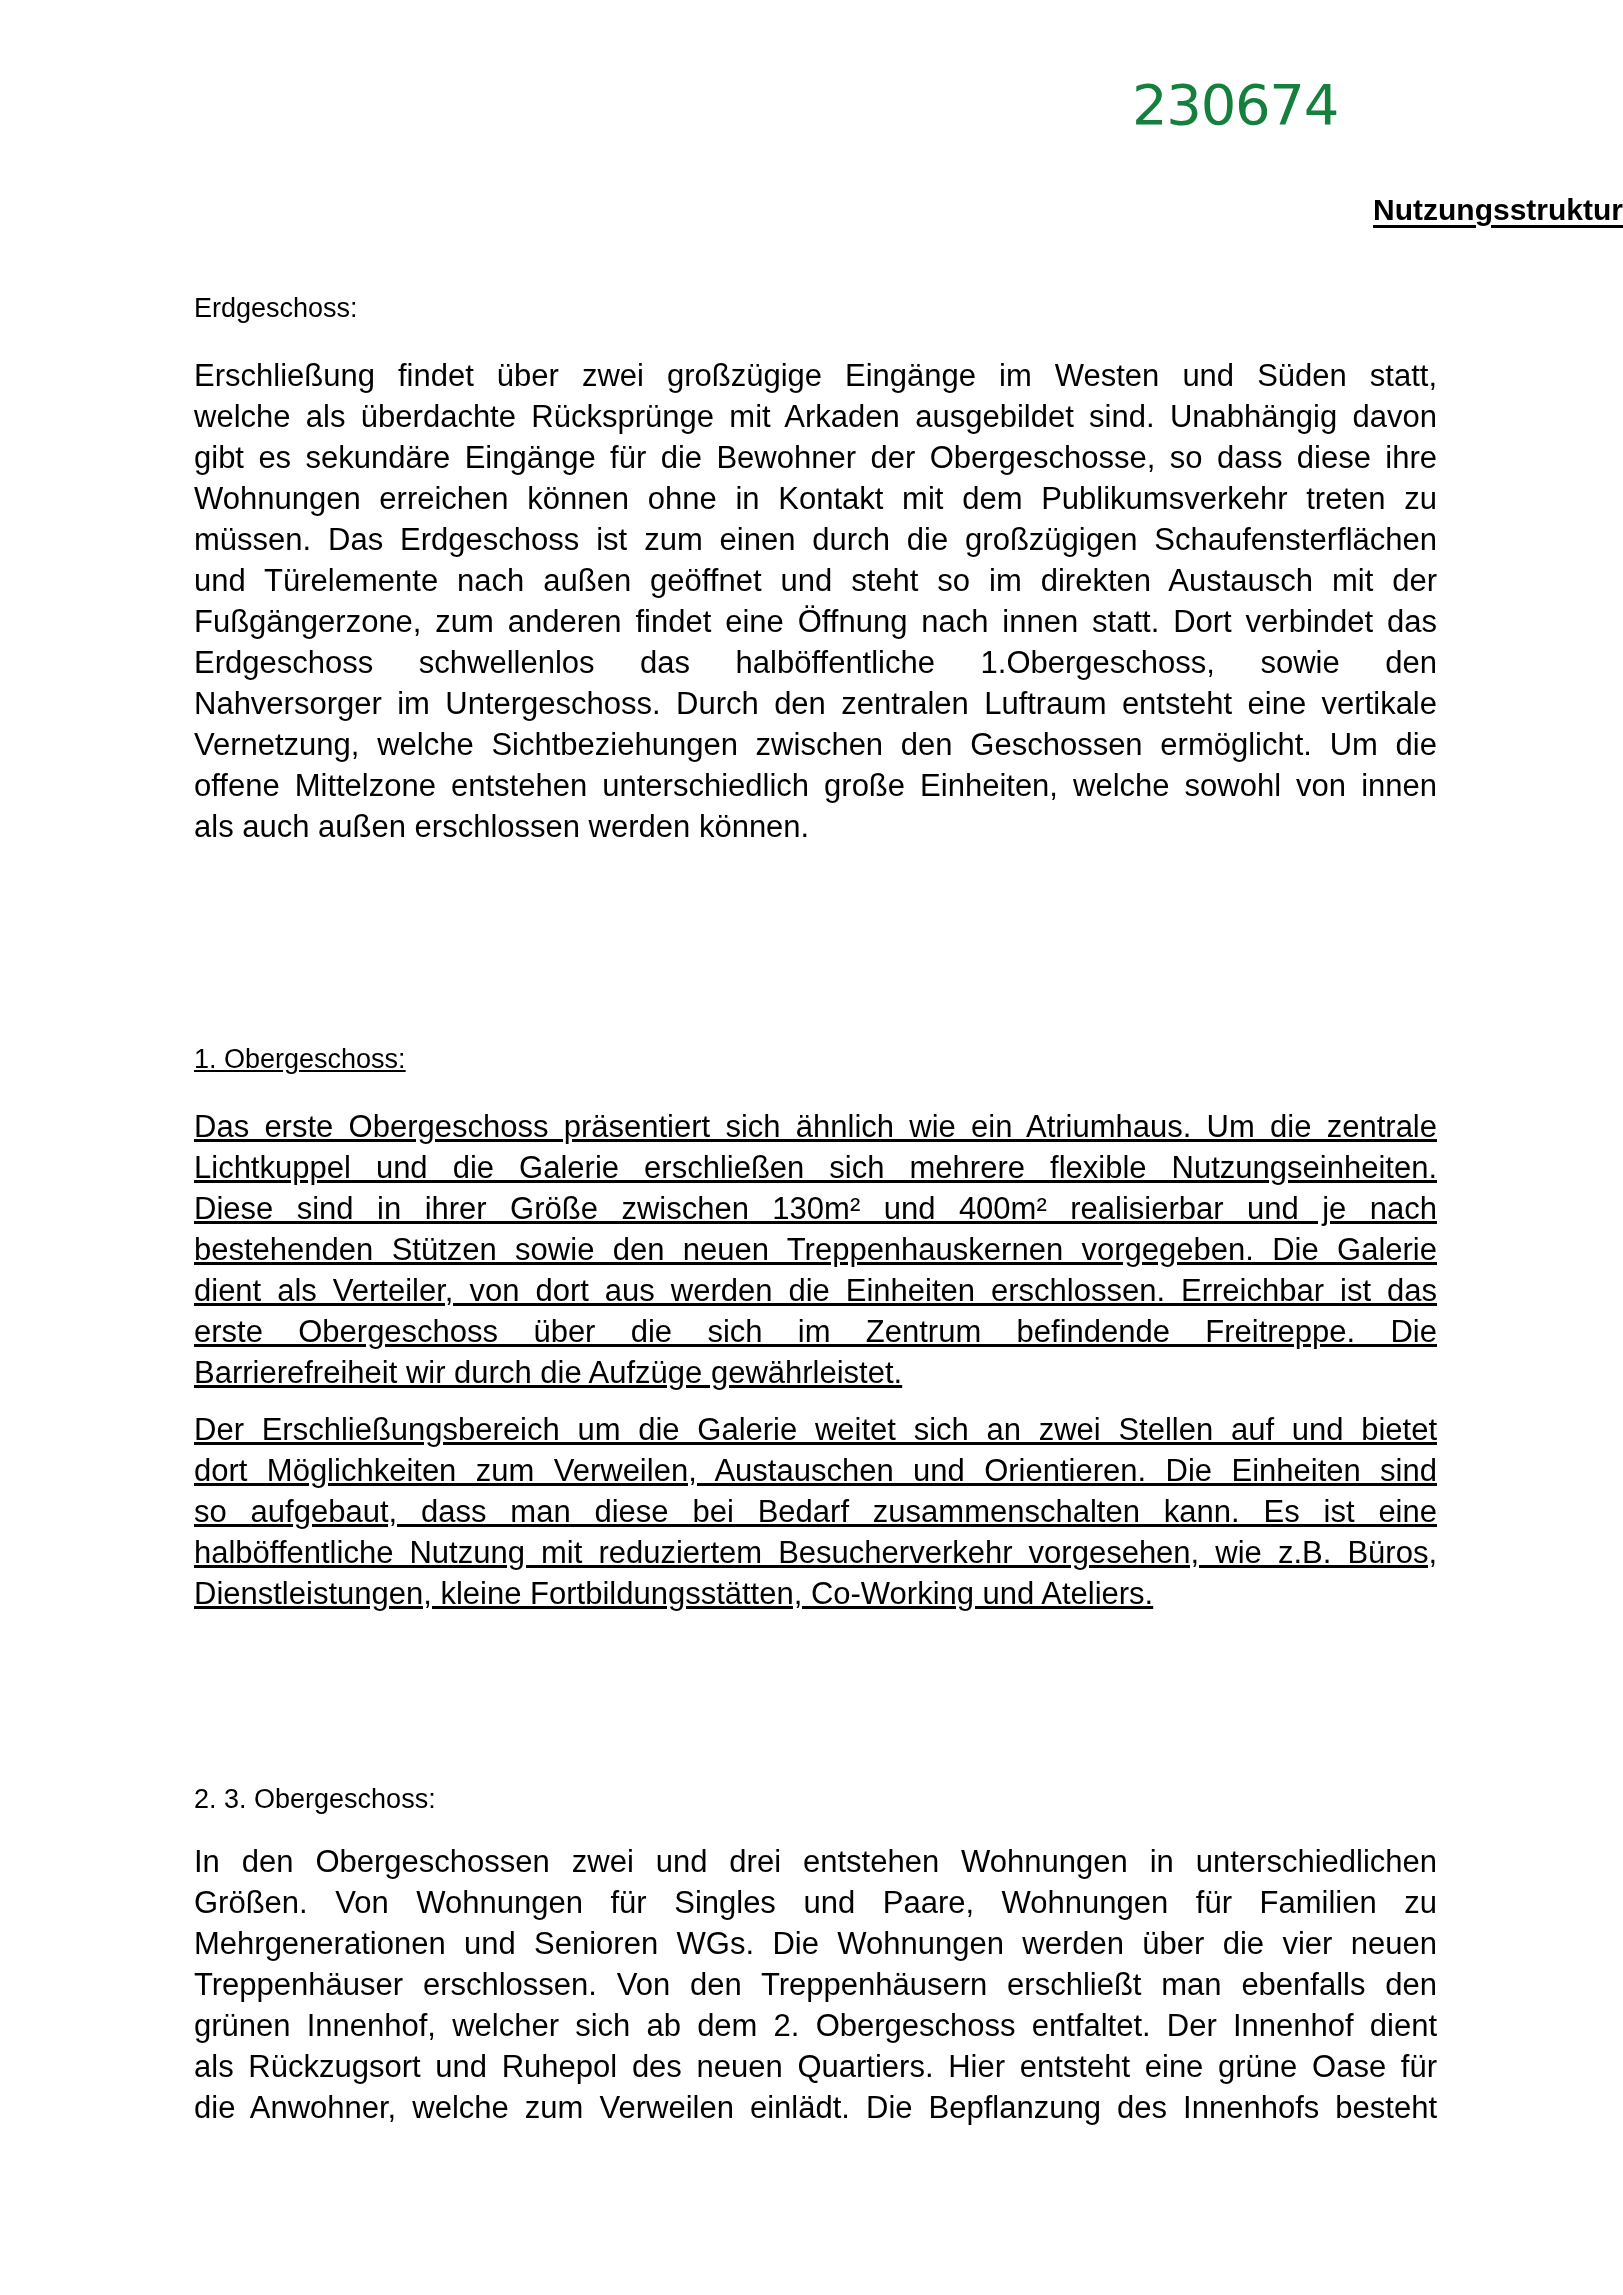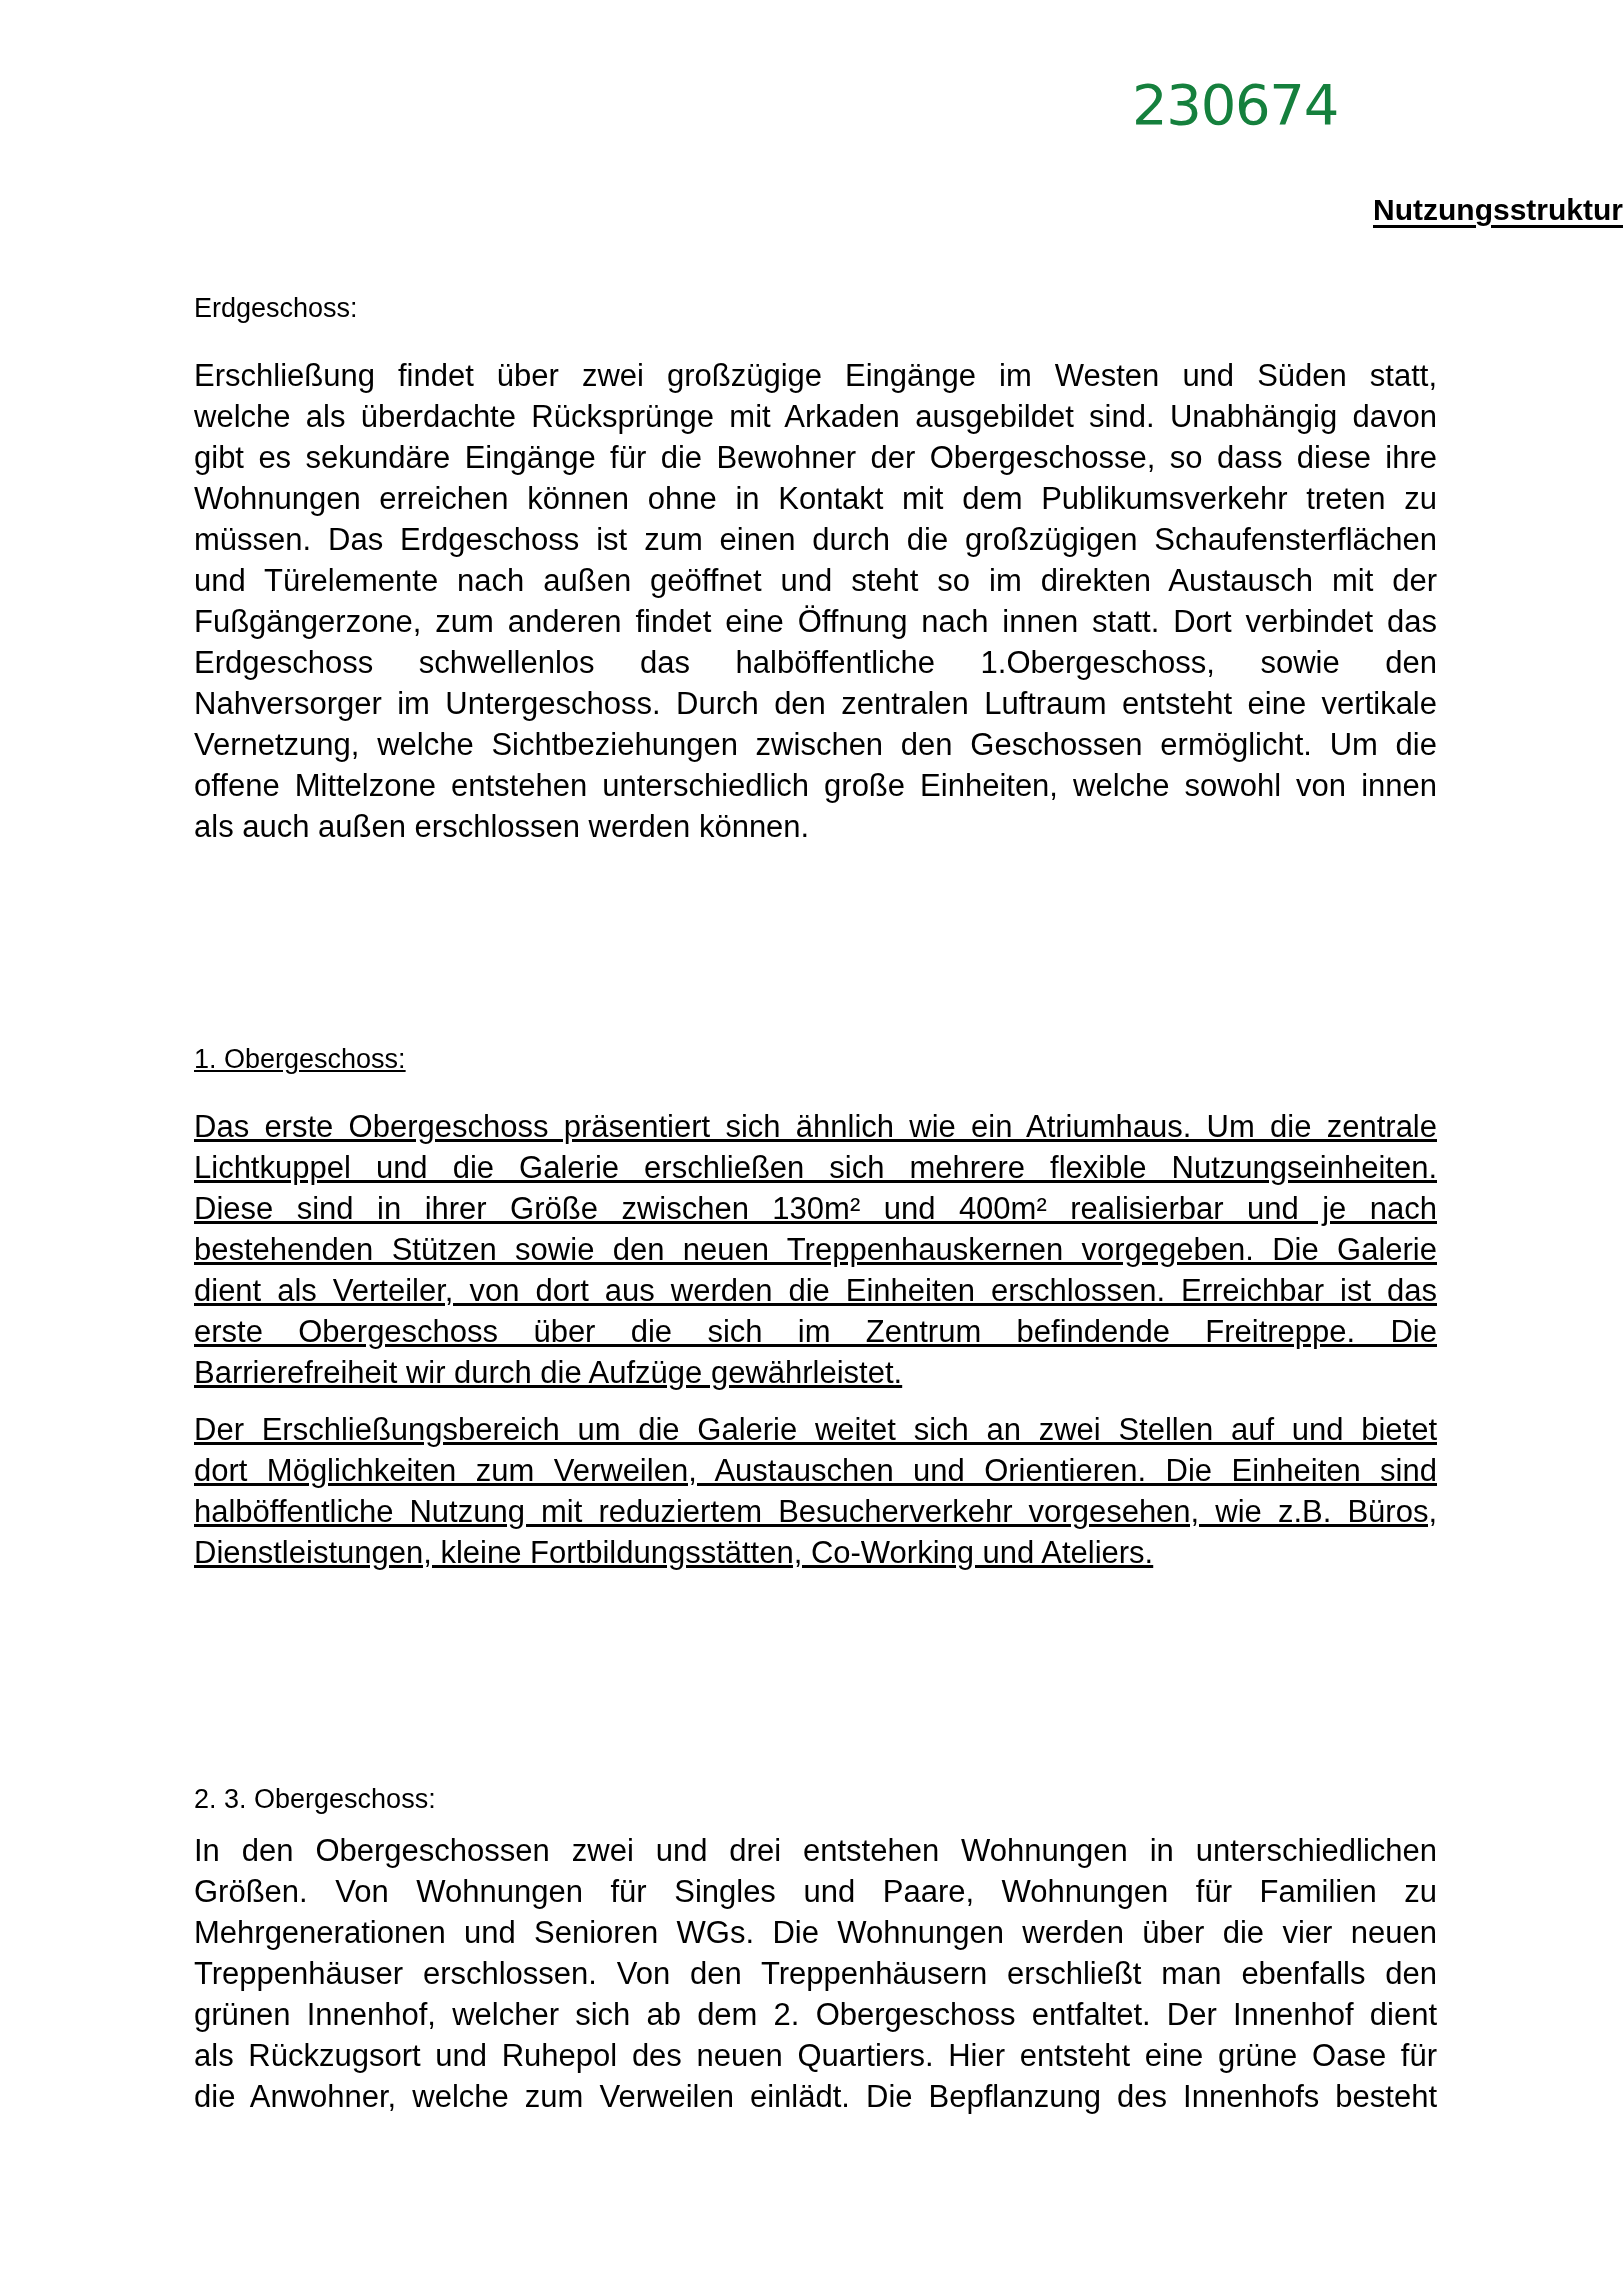--- a/index.html
+++ b/index.html
@@ -58,28 +58,29 @@
     <span class="line">Lichtkuppel und die Galerie erschließen sich mehrere flexible Nutzungseinheiten.</span>
     <span class="line">Diese sind in ihrer Größe zwischen 130m² und 400m² realisierbar und je nach</span>
     <span class="line">bestehenden Stützen sowie den neuen Treppenhauskernen vorgegeben. Die Galerie</span>
     <span class="line">dient als Verteiler, von dort aus werden die Einheiten erschlossen. Erreichbar ist das</span>
     <span class="line">erste Obergeschoss über die sich im Zentrum befindende Freitreppe. Die</span>
     <span class="line last">Barrierefreiheit wir durch die Aufzüge gewährleistet.</span>
   </div>
   <div class="para" style="margin-top:16px;">
     <span class="line">Der Erschließungsbereich um die Galerie weitet sich an zwei Stellen auf und bietet</span>
     <span class="line">dort Möglichkeiten zum Verweilen, Austauschen und Orientieren. Die Einheiten sind</span>
+    <span class="line">so aufgebaut, dass man diese bei Bedarf zusammenschalten kann. Es ist eine</span>
     <span class="line">halböffentliche Nutzung mit reduziertem Besucherverkehr vorgesehen, wie z.B. Büros,</span>
     <span class="line last">Dienstleistungen, kleine Fortbildungsstätten, Co-Working und Ateliers.</span>
   </div>
 </div>
 
 <div class="section" style="top:1779px;">
   <div class="heading">2. 3. Obergeschoss:</div>
-  <div class="para" style="margin-top:10px;">
+  <div class="para" style="margin-top:21px;">
     <span class="line">In den Obergeschossen zwei und drei entstehen Wohnungen in unterschiedlichen</span>
     <span class="line">Größen. Von Wohnungen für Singles und Paare, Wohnungen für Familien zu</span>
     <span class="line">Mehrgenerationen und Senioren WGs. Die Wohnungen werden über die vier neuen</span>
     <span class="line">Treppenhäuser erschlossen. Von den Treppenhäusern erschließt man ebenfalls den</span>
     <span class="line">grünen Innenhof, welcher sich ab dem 2. Obergeschoss entfaltet. Der Innenhof dient</span>
     <span class="line">als Rückzugsort und Ruhepol des neuen Quartiers. Hier entsteht eine grüne Oase für</span>
     <span class="line">die Anwohner, welche zum Verweilen einlädt. Die Bepflanzung des Innenhofs besteht</span>
   </div>
 </div>
 

